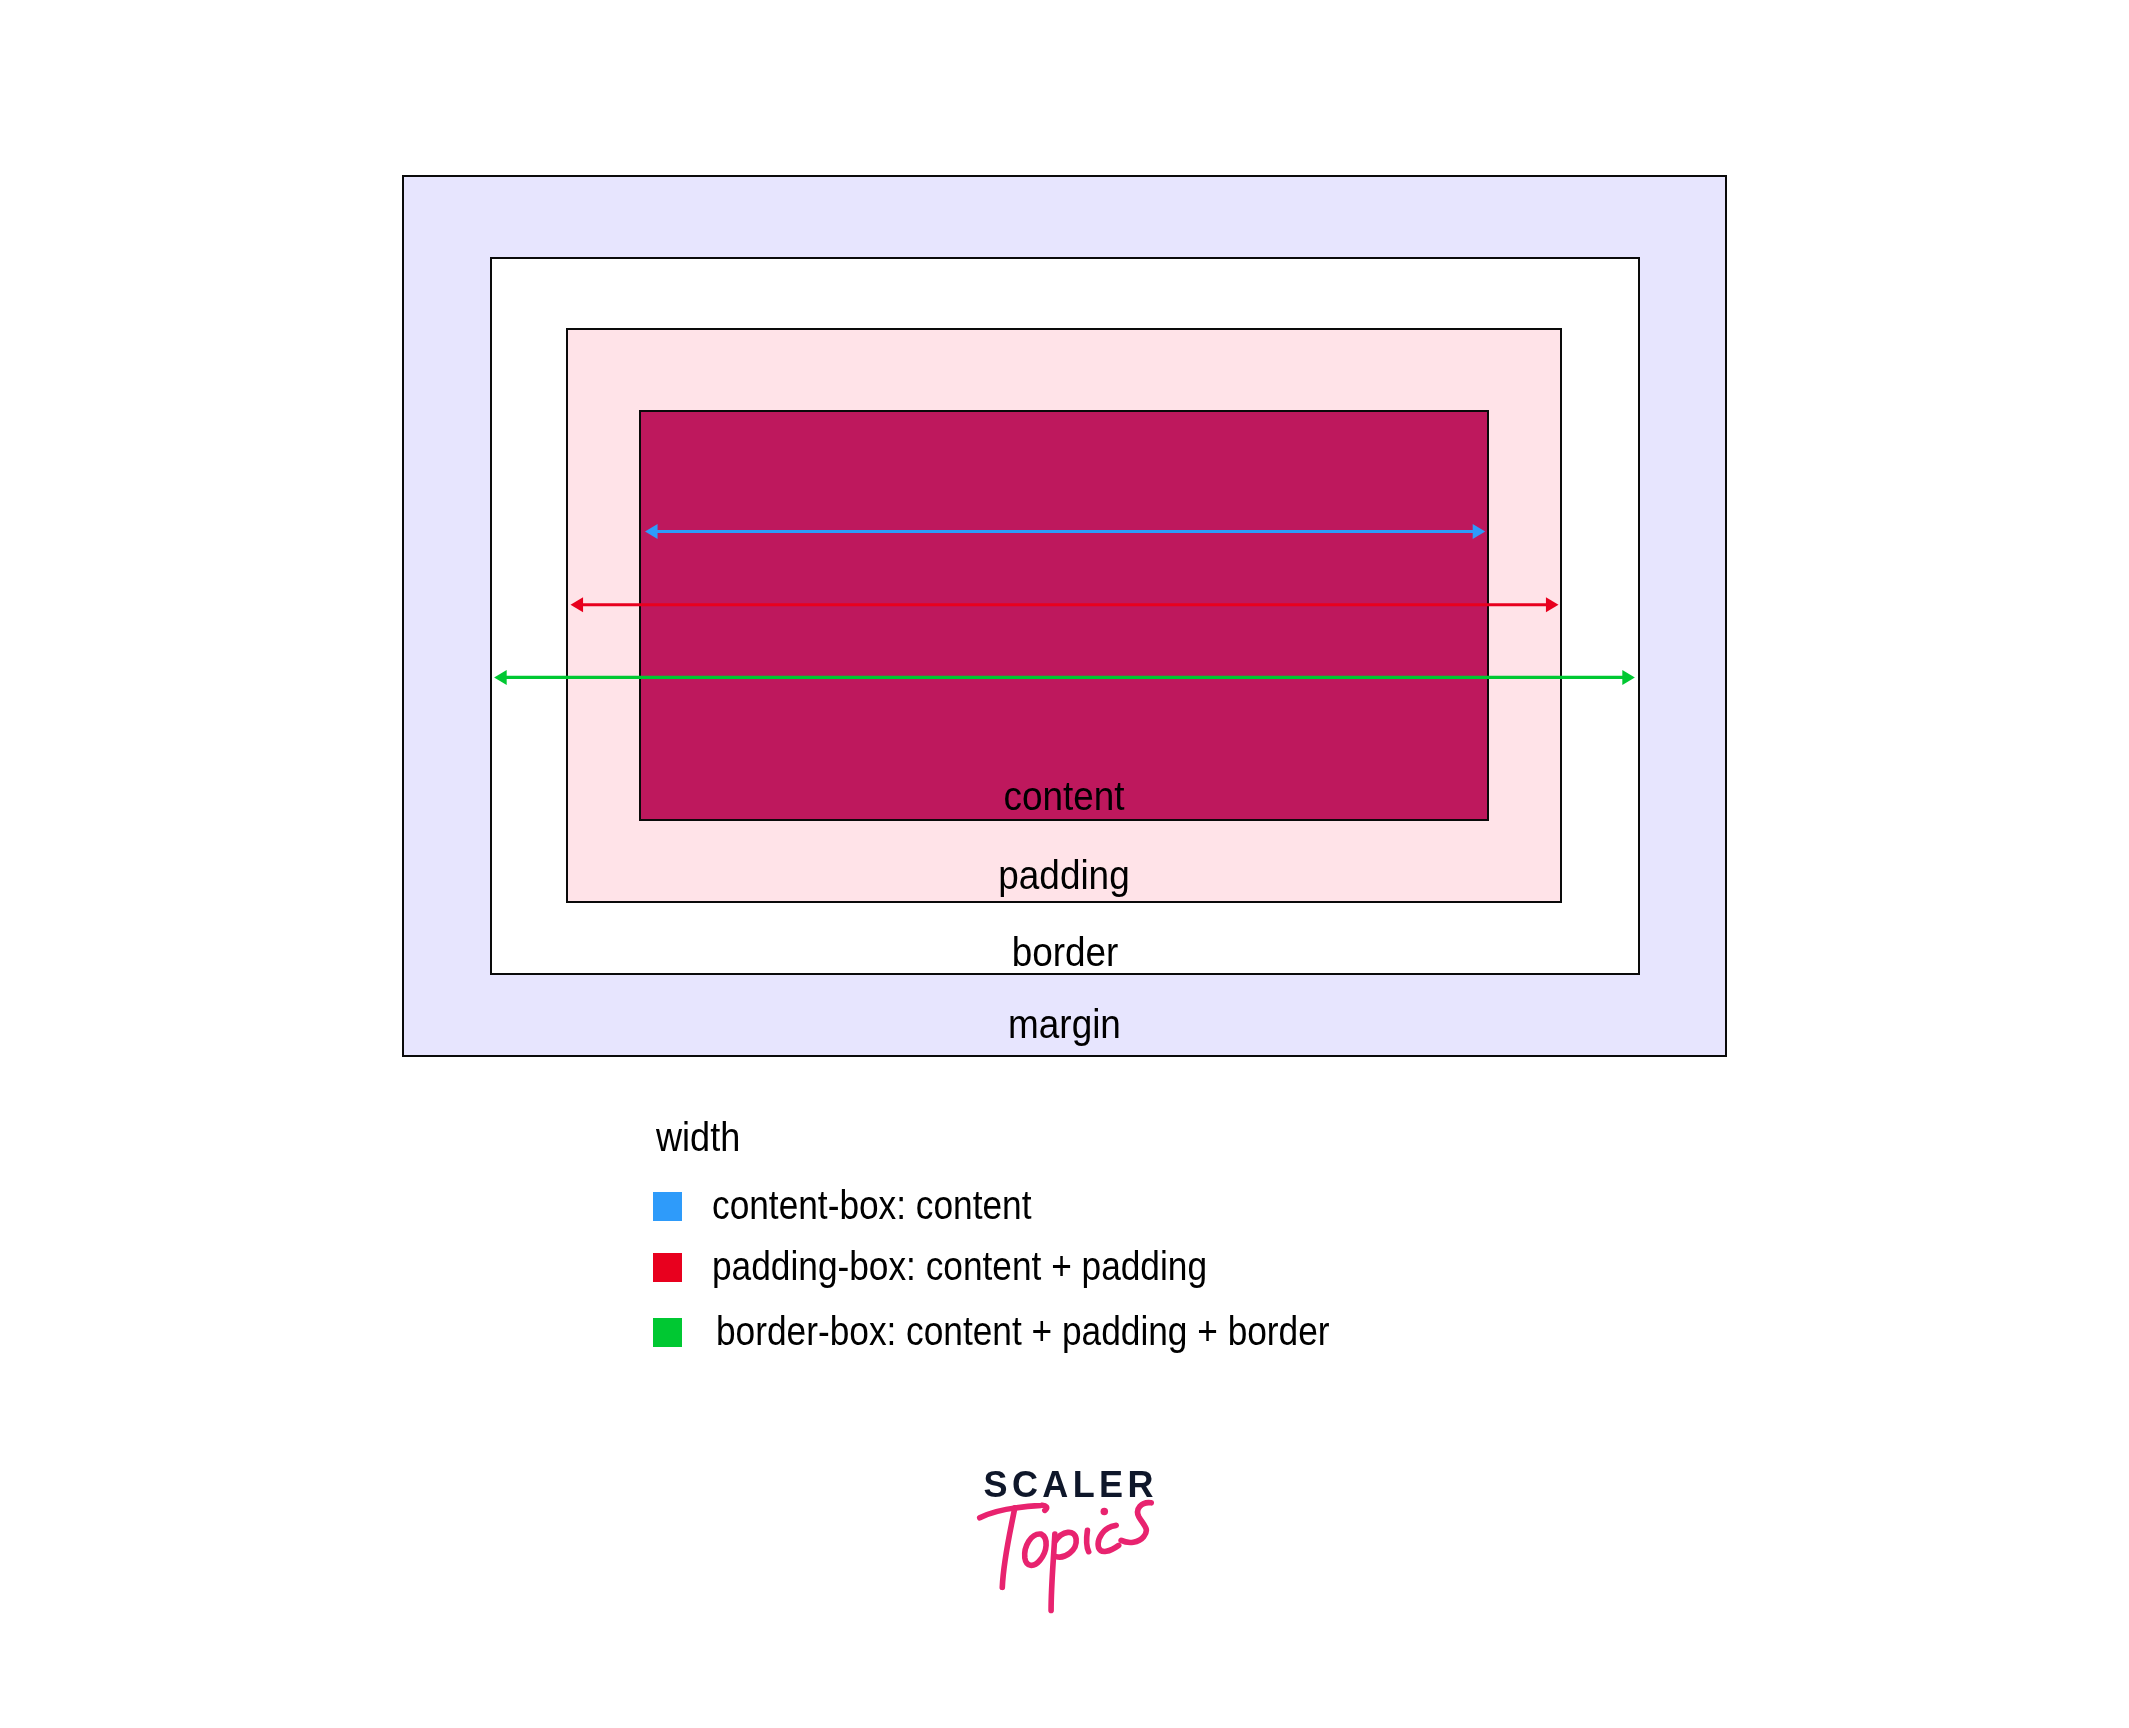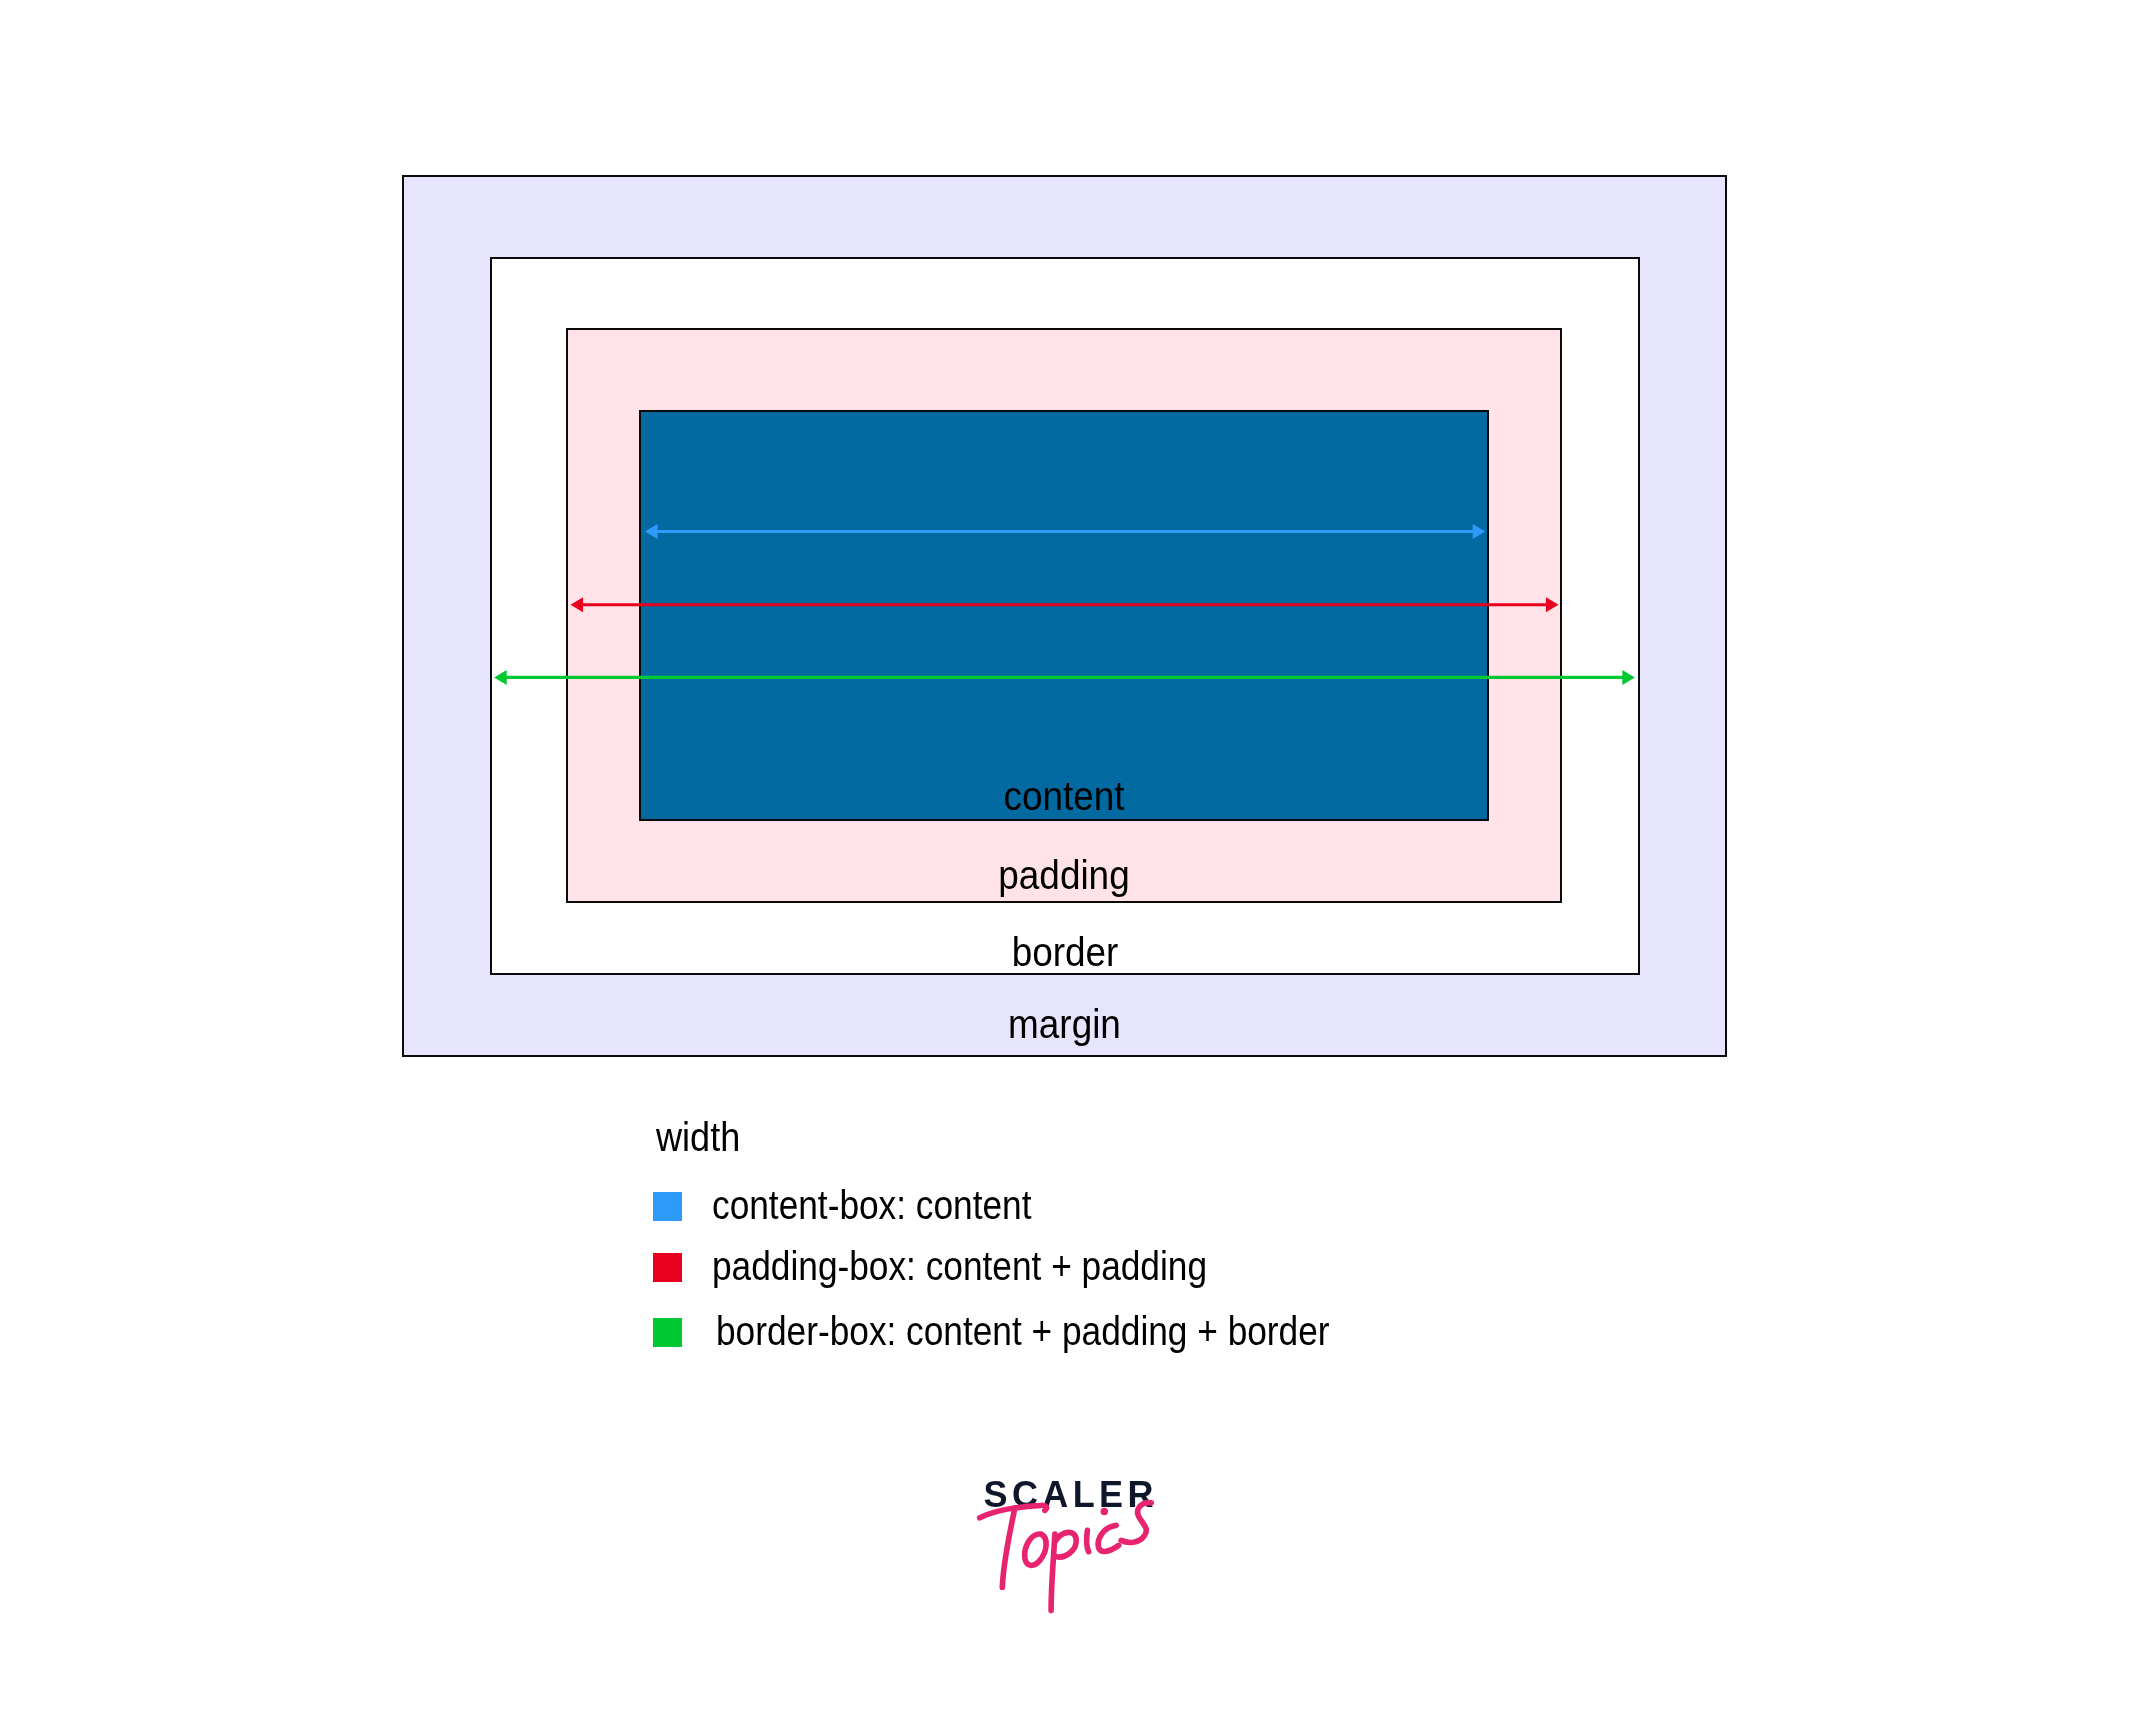--- a/index.html
+++ b/index.html
@@ -9,40 +9,40 @@
   .label { position: absolute; left: 0; right: 0; text-align: center; font-size: 41px; line-height: 1;
            transform: scaleX(0.9); transform-origin: center; }
   svg.arrows { position: absolute; left: 0; top: 0; width: 2129px; height: 1728px; pointer-events: none; }
   .legend-title { position: absolute; left: 656px; top: 1117px; font-size: 41px; line-height: 1;
                   transform: scaleX(0.88); transform-origin: left; }
   .legend-row { position: absolute; left: 653px; height: 38px; }
   .swatch { position: absolute; left: 0; top: 0; width: 29px; height: 29px; }
   .legend-text { position: absolute; left: 59px; top: -7.5px; font-size: 41px; line-height: 1; white-space: nowrap;
                  transform: scaleX(0.86); transform-origin: left; }
   .logo { position: absolute; left: 971px; top: 1465px; width: 194px; height: 157px; }
-  .logo-word { position: absolute; left: 12.5px; top: 12px; font-size: 36px; font-weight: 700; letter-spacing: 4.4px;
+  .logo-word { position: absolute; left: 12.5px; top: 2px; font-size: 36px; font-weight: 700; letter-spacing: 4.4px;
                line-height: 1; }
   .logo-script { position: absolute; left: 0; top: 0; width: 194px; height: 157px; }
 </style>
 </head>
 <body>
 
 <div class="box" style="left:402px; top:175px; width:1325px; height:882px; background:#E7E5FE;">
   <div class="label" style="top:827px;">margin</div>
 </div>
 
 <div class="box" style="left:490px; top:257px; width:1150px; height:718px; background:#FFFFFF;">
   <div class="label" style="top:673px;">border</div>
 </div>
 
 <div class="box" style="left:566px; top:328px; width:996px; height:575px; background:#FFE3E8;">
   <div class="label" style="top:525px;">padding</div>
 </div>
 
-<div class="box" style="left:639px; top:410px; width:850px; height:411px; background:#0369a1;">
+<div class="box" style="left:639px; top:410px; width:850px; height:411px; background:#be185d;">
   <div class="label" style="top:364px;">content</div>
 </div>
 
 <svg class="arrows" viewBox="0 0 3400 2760">
   <g>
     <line x1="1045" y1="849" x2="2357" y2="849" stroke="#2E9BFA" stroke-width="5"></line>
     <polygon points="1030,849 1050,837 1050,861" fill="#2E9BFA"></polygon>
     <polygon points="2372,849 2352,837 2352,861" fill="#2E9BFA"></polygon>
   </g>
   <g>

